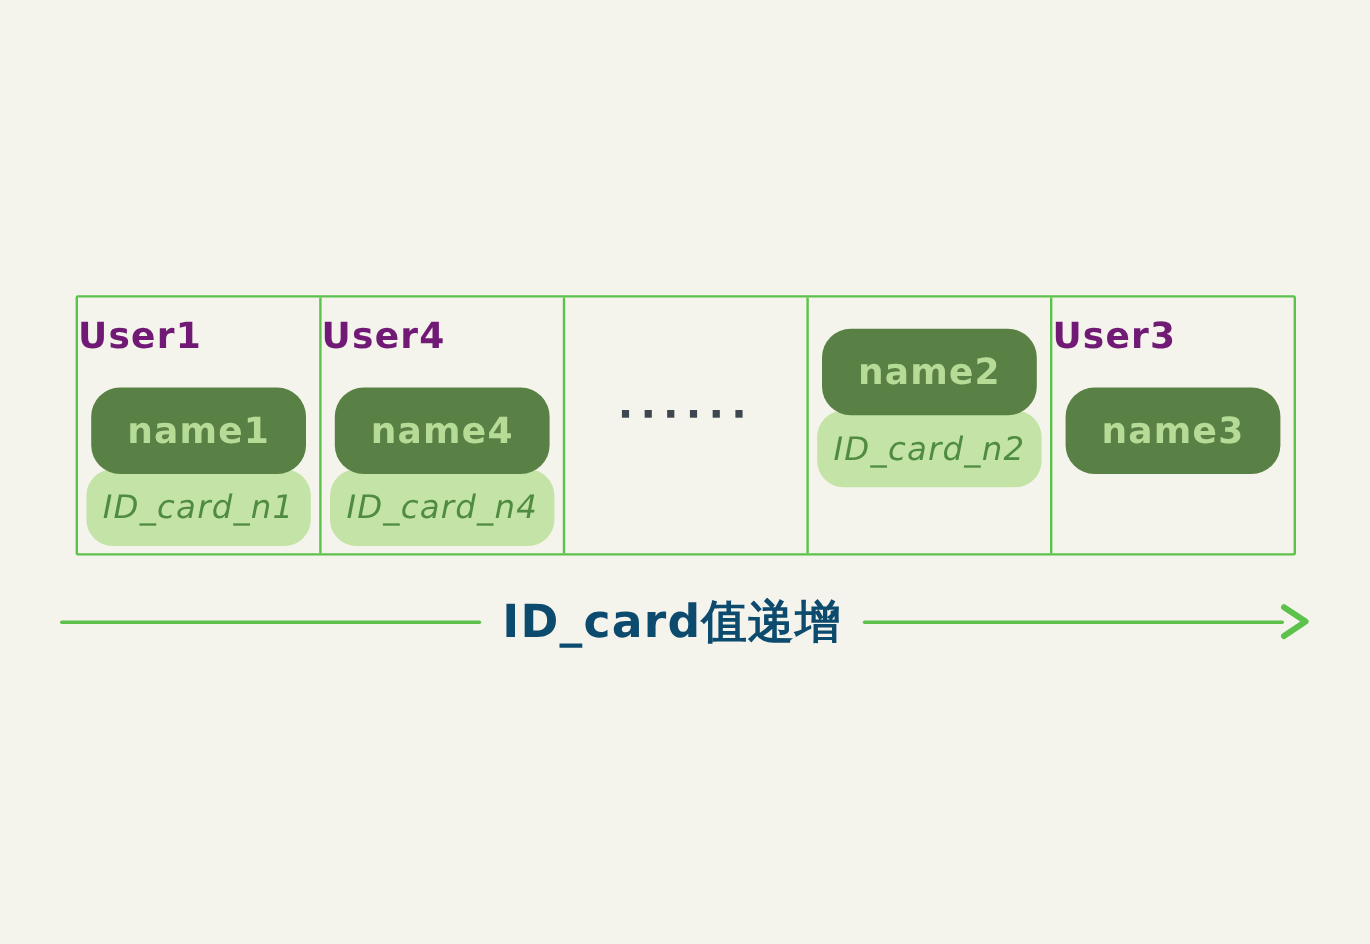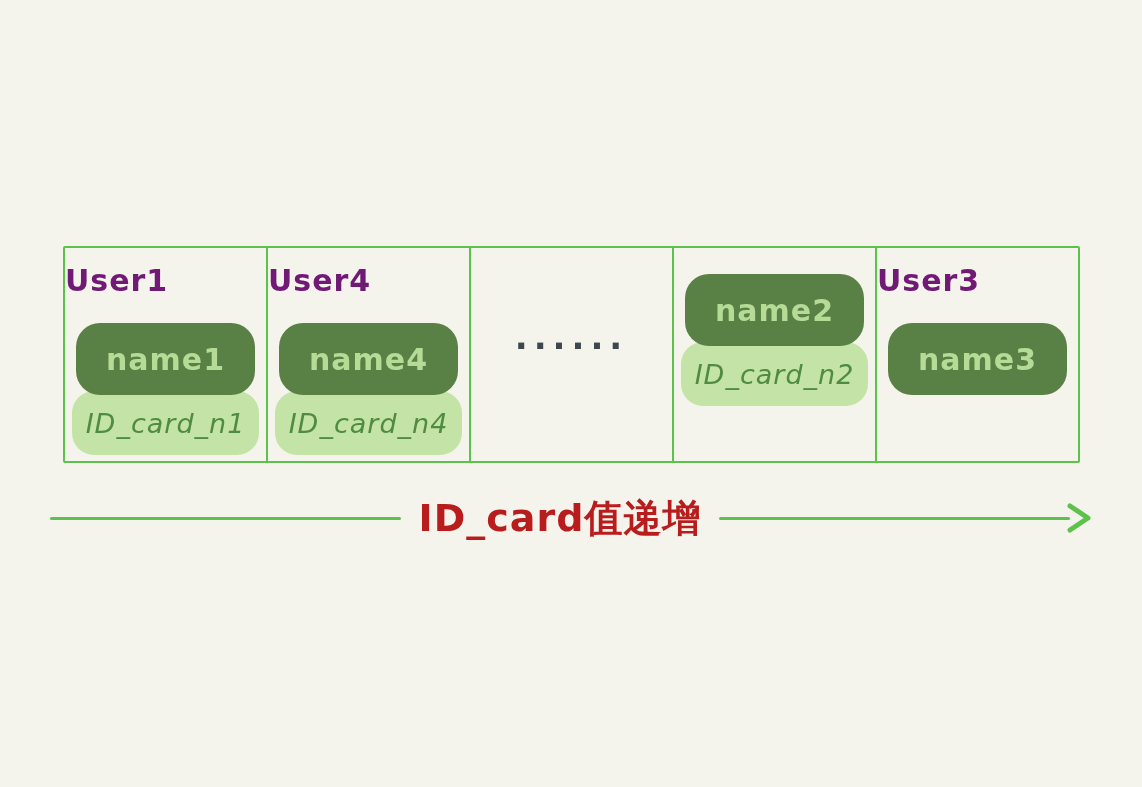--- a/index.html
+++ b/index.html
@@ -102,21 +102,21 @@
     flex: 1 1 auto;
     height: 3px;
     background: #5cc24b;
     border-radius: 2px;
   }
   .arrow-label {
     flex: 0 0 auto;
     padding: 0 18px;
     font-size: 38px;
     font-weight: bold;
-    color: #b91c1c;
+    color: #0c4a6e;
     letter-spacing: 1px;
     white-space: nowrap;
   }
   .arrow-head {
     flex: 0 0 auto;
     width: 26px;
     height: 34px;
     margin-left: -4px;
     display: block;
   }

